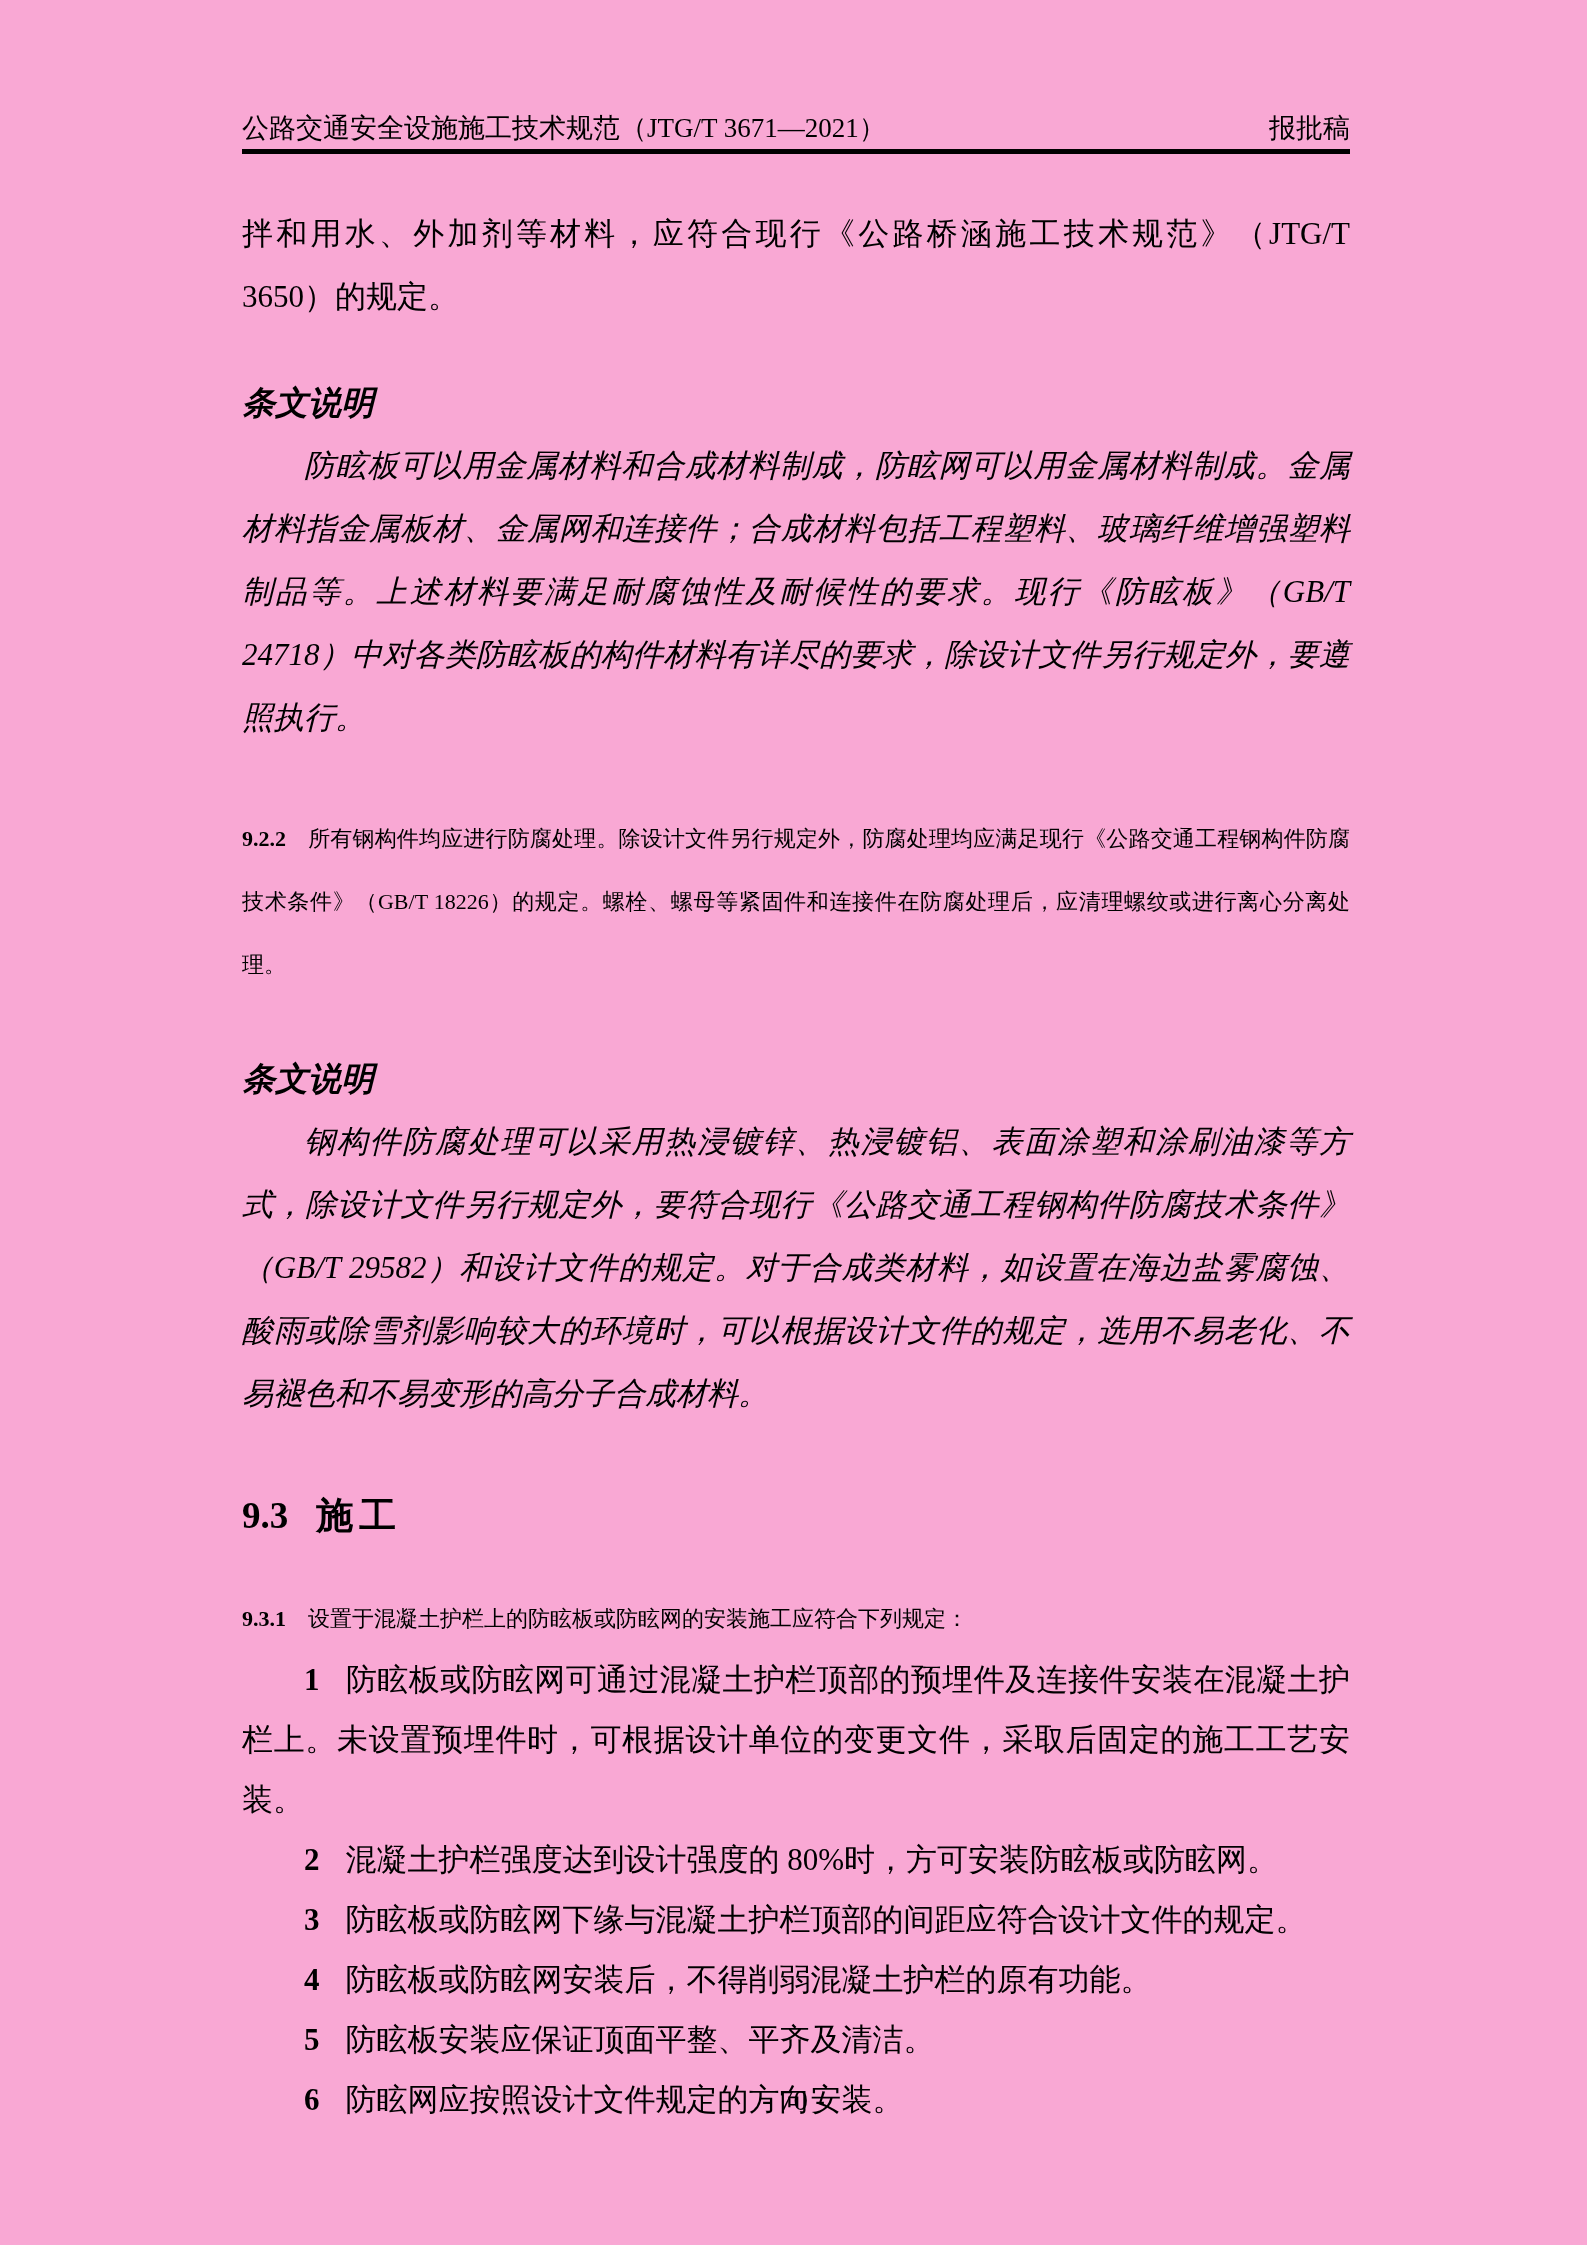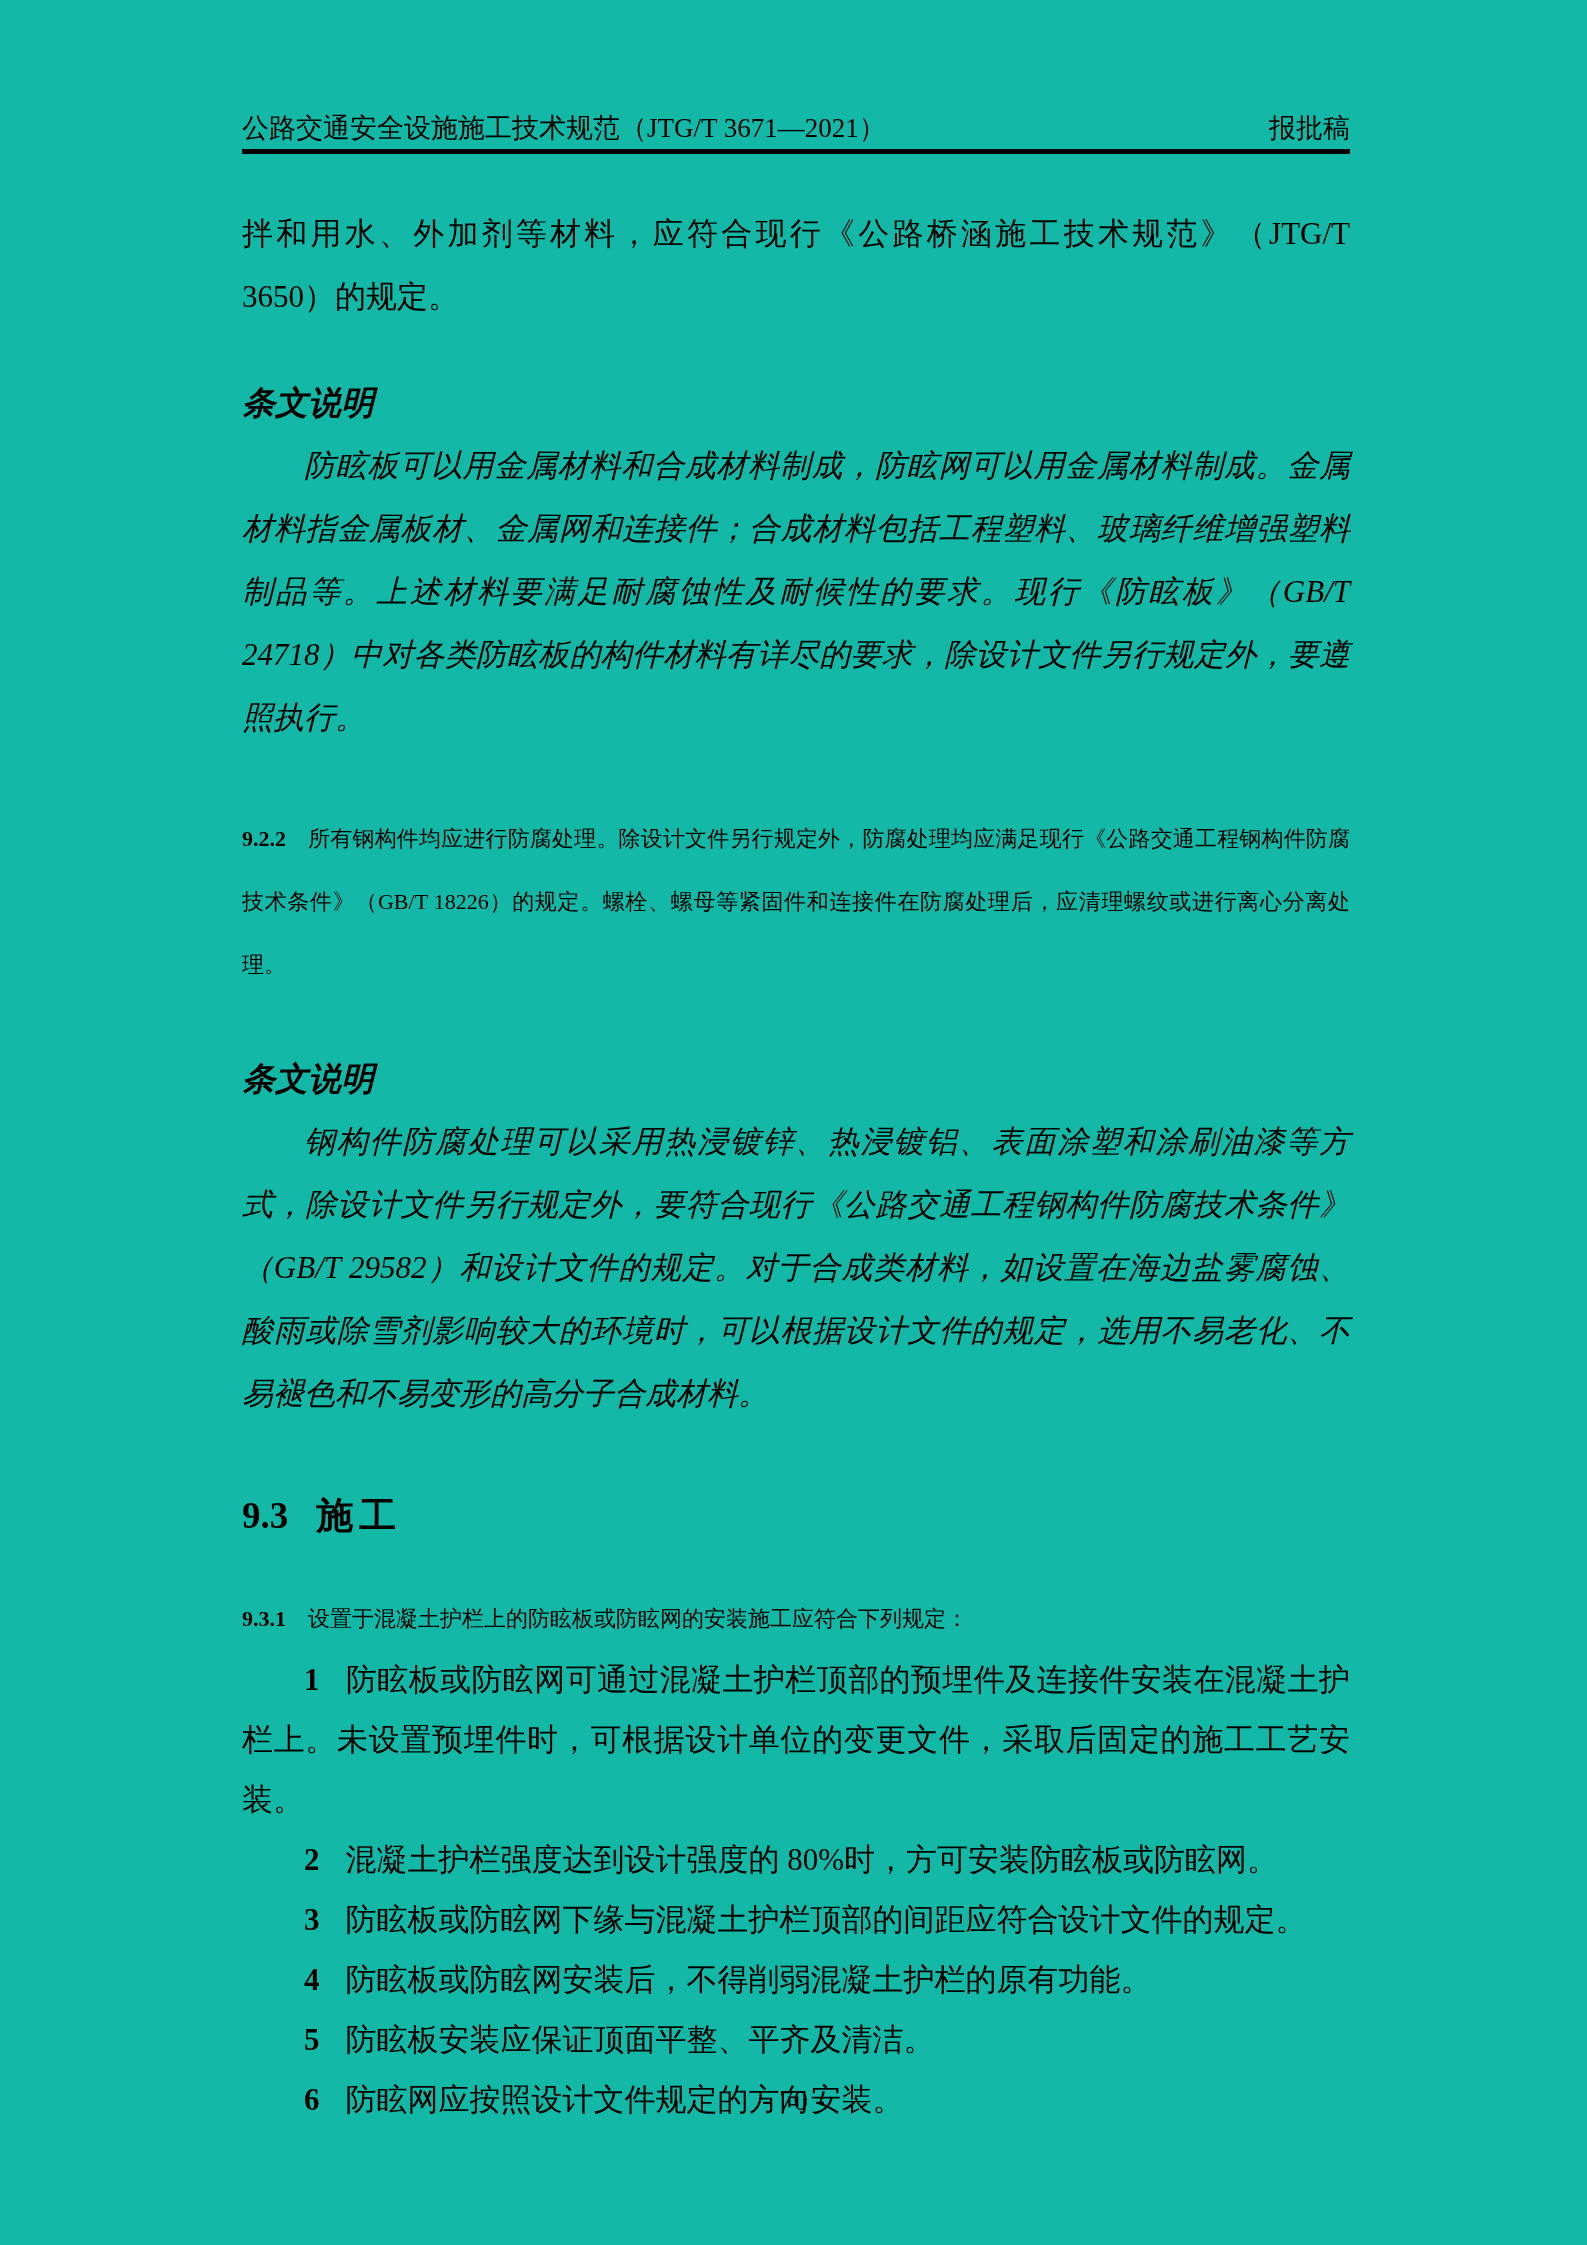--- a/index.html
+++ b/index.html
@@ -5,21 +5,21 @@
   html, body { margin: 0; padding: 0; }
   body {
     background: #888;
     font-family: "Liberation Serif", "DejaVu Serif", serif;
   }
   .page {
     position: relative;
     width: 1587px;
     height: 2245px;
     margin: 0 auto;
-    background: #14b8a6;
+    background: #f9a8d4;
     color: #000000;
     overflow: hidden;
   }
   .content {
     margin-left: 242px;
     margin-right: 237px;
   }
   p, h2, h3 { margin: 0; padding: 0; font-weight: normal; }
 
   

